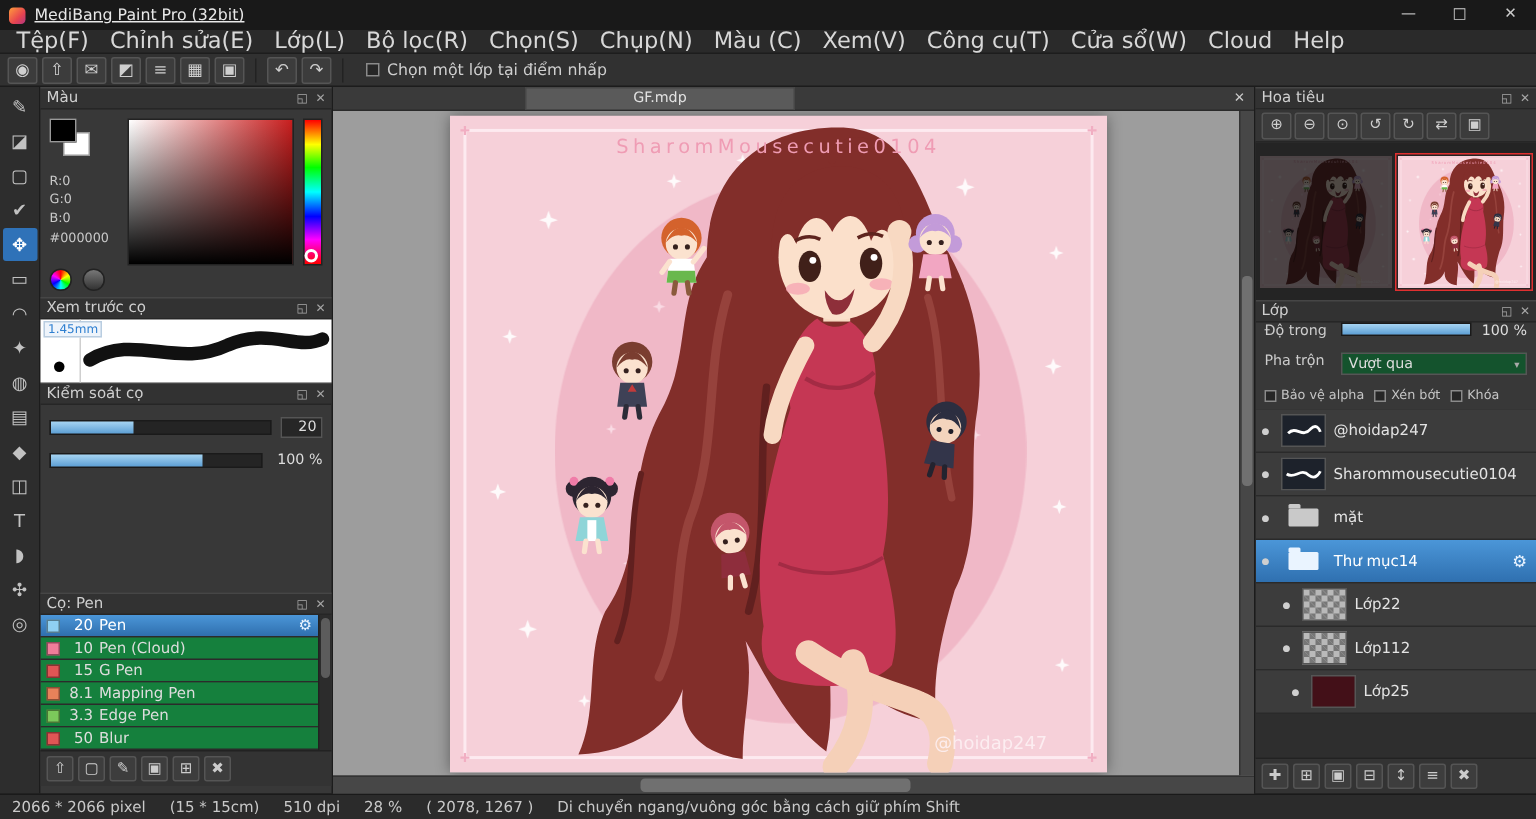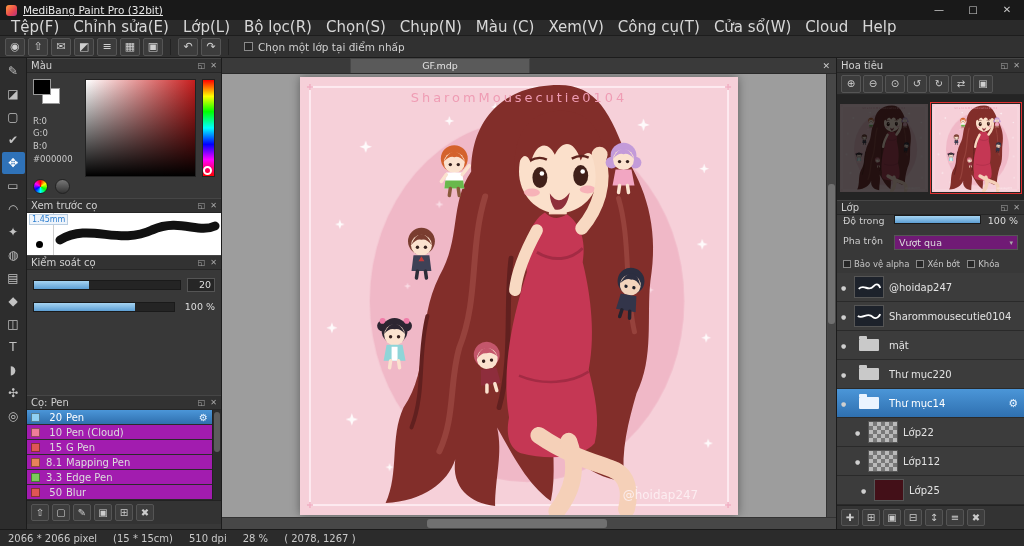--- a/index.html
+++ b/index.html
@@ -73,21 +73,21 @@
   .ctrlbody { flex:1; padding:8px 6px; display:flex; flex-direction:column; gap:9px; }
   .ctrlrow { display:flex; align-items:center; gap:6px; }
   .slider { flex:1; height:10px; background:#242424; border:1px solid #1a1a1a; }
   .fill { height:100%; background:linear-gradient(to bottom,#a6d4f2,#5d9fd4); }
   .valbox { width:28px; height:14px; background:#262626; border:1px solid #555; font-size:9.5px; text-align:right; padding-right:3px; line-height:12px; color:#ddd; }
   .valtext { font-size:9.5px; color:#ddd; width:34px; text-align:right; }
 
   
   .p-brush { flex:0 0 110px; display:flex; flex-direction:column; }
   .brushlist { flex:1; position:relative; background:#343434; overflow:hidden; padding-right:9px; }
-  .brow { height:15px; display:flex; align-items:center; gap:4px; padding:0 4px; background:#a21caf; border-bottom:1px solid #2b2b2b; font-size:10px; color:#ddd; }
+  .brow { height:15px; display:flex; align-items:center; gap:4px; padding:0 4px; background:#15803d; border-bottom:1px solid #2b2b2b; font-size:10px; color:#ddd; }
   .brow.sel { background:linear-gradient(#4b96d8,#2f6fae); color:#fff; }
   .btag { width:9px; height:9px; flex:0 0 auto; border:1px solid rgba(0,0,0,.4); }
   .bsize { width:18px; text-align:right; flex:0 0 auto; }
   .bname { white-space:nowrap; overflow:hidden; }
   .bgear { margin-left:auto; font-size:10px; color:#eaf4ff; }
   .bscroll { position:absolute; right:0; top:0; bottom:0; width:9px; background:#2c2c2c; border-left:1px solid #222; }
   .bscrollthumb { position:absolute; left:1px; right:1px; top:2px; height:40px; background:#5c5c5c; border-radius:3px; }
 
   
   .pfoot { flex:0 0 24px; margin-top:auto; background:#333; border-top:1px solid #222; display:flex; align-items:center; gap:3px; padding:0 4px; }
@@ -115,21 +115,21 @@
   .navart.dark { filter:brightness(.32) saturate(.7); }
   .navselwrap { border:1px solid #e03030; width:92px; height:92px; padding:1px; }
 
   
   .p-layers { flex:1 1 auto; display:flex; flex-direction:column; min-height:0; }
   .oprow, .blendrow { flex:0 0 20px; display:flex; align-items:flex-start; gap:5px; padding:0 6px; }
   .oplabel { font-size:9.5px; color:#ccc; width:46px; flex:0 0 auto; }
   .opslider { flex:1; height:9px; background:#242424; border:1px solid #1a1a1a; }
   .opfill { width:100%; height:100%; background:linear-gradient(to bottom,#a6d4f2,#5d9fd4); }
   .opval { font-size:9.5px; width:32px; text-align:right; color:#ddd; }
-  .dropdown { flex:1; height:15px; background:#701a75; border:1px solid #555; display:flex; align-items:center; padding:0 4px; font-size:9.5px; color:#ddd; }
+  .dropdown { flex:1; height:15px; background:#14532d; border:1px solid #555; display:flex; align-items:center; padding:0 4px; font-size:9.5px; color:#ddd; }
   .ddcaret { margin-left:auto; font-size:7px; color:#aaa; }
   .checkrow { flex:0 0 18px; display:flex; align-items:center; gap:3px; padding:0 6px; font-size:8.5px; color:#c5c5c5; }
   .checkrow .cbox { width:8px; height:8px; }
   .checkrow .cklabel { margin-right:4px; white-space:nowrap; }
   .layerlist { flex:1 1 auto; background:#2e2e2e; overflow:hidden; }
   .lrow { height:29px; display:flex; align-items:center; gap:5px; padding:0 6px 0 4px; background:#3c3c3c; border-bottom:1px solid #2a2a2a; font-size:10px; color:#e3e3e3; }
   .lrow.sel { background:linear-gradient(#4b96d8,#2f70b0); color:#fff; }
   .lrow.indent { padding-left:18px; }
   .lrow.indent2 { padding-left:24px; }
   .ldot { width:8px; font-size:6px; color:#cfcfcf; flex:0 0 auto; }
@@ -579,25 +579,20 @@
                   <path d="M3,10 C9,14 13,5 19,11 C24,15 27,8 27,8" stroke="#fff" stroke-width="2" fill="none"></path>
                 </svg>
               </span>
             <span class="lname">Sharommousecutie0104</span>
           </div>
           <div class="lrow">
             <span class="ldot">●</span>
             <span class="lfolder"></span>
             <span class="lname">mặt</span>
           </div>
-          <div class="lrow">
-            <span class="ldot">●</span>
-            <span class="lfolder"></span>
-            <span class="lname">Thư mục220</span>
-          </div>
           <div class="lrow sel">
             <span class="ldot">●</span>
             <span class="lfolder"></span>
             <span class="lname">Thư mục14</span>
             <span class="lgear">⚙</span>
           </div>
           <div class="lrow indent">
             <span class="ldot">●</span>
             <span class="lthumb checker"></span>
             <span class="lname">Lớp22</span>
@@ -625,15 +620,16 @@
       </div>
     </div>
   </div>
 
   <div class="statusbar">
     <span>2066 * 2066 pixel</span>
     <span>(15 * 15cm)</span>
     <span>510 dpi</span>
     <span>28 %</span>
     <span>( 2078, 1267 )</span>
+    <span>Di chuyển ngang/vuông góc bằng cách giữ phím Shift</span>
   </div>
 
 </div>
 
 </body></html>

